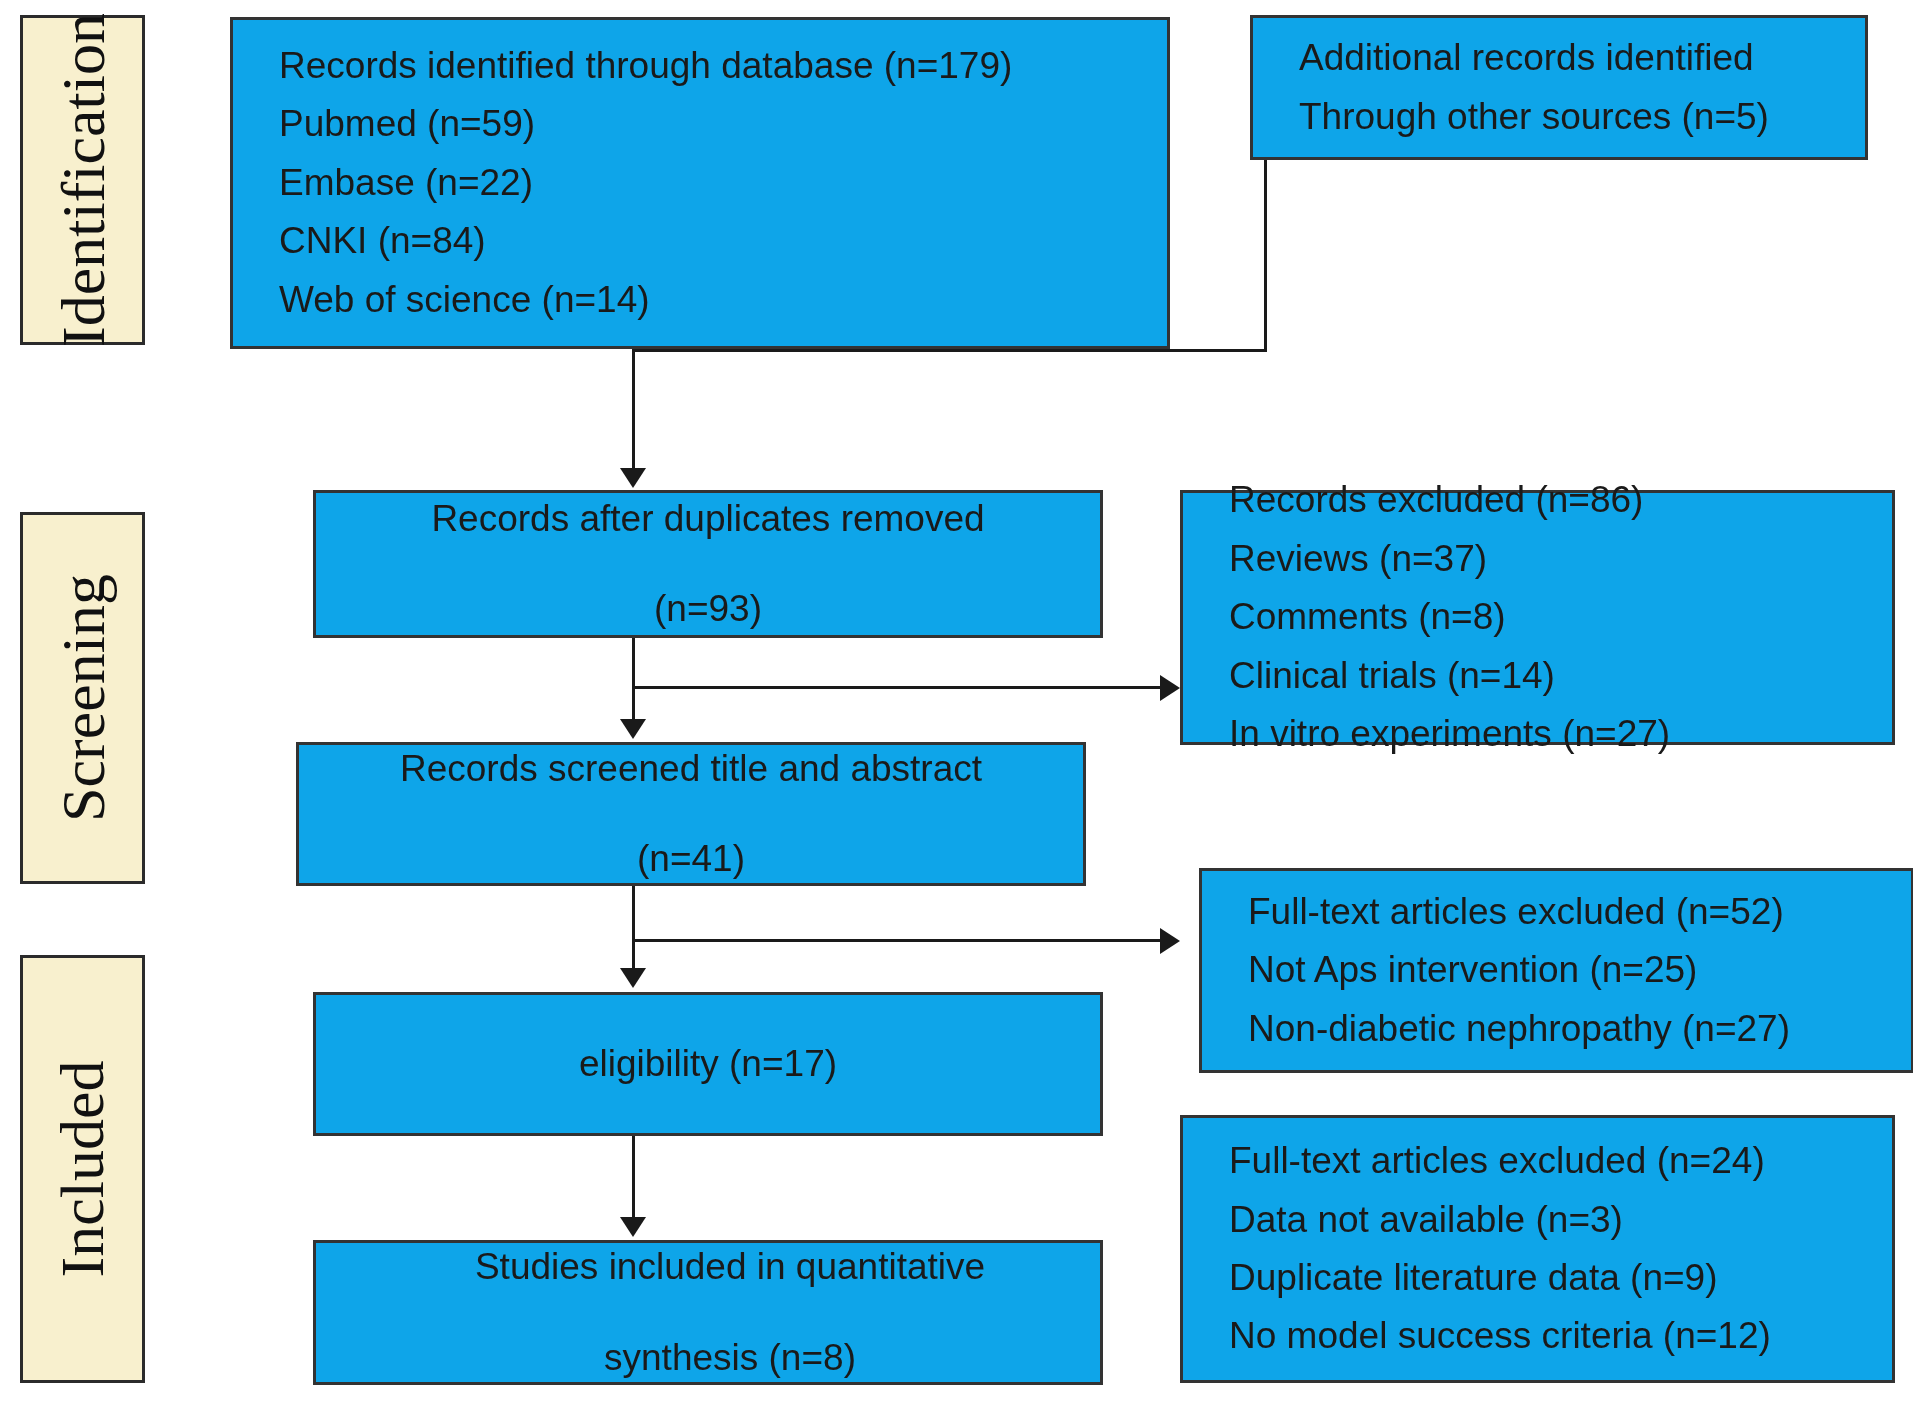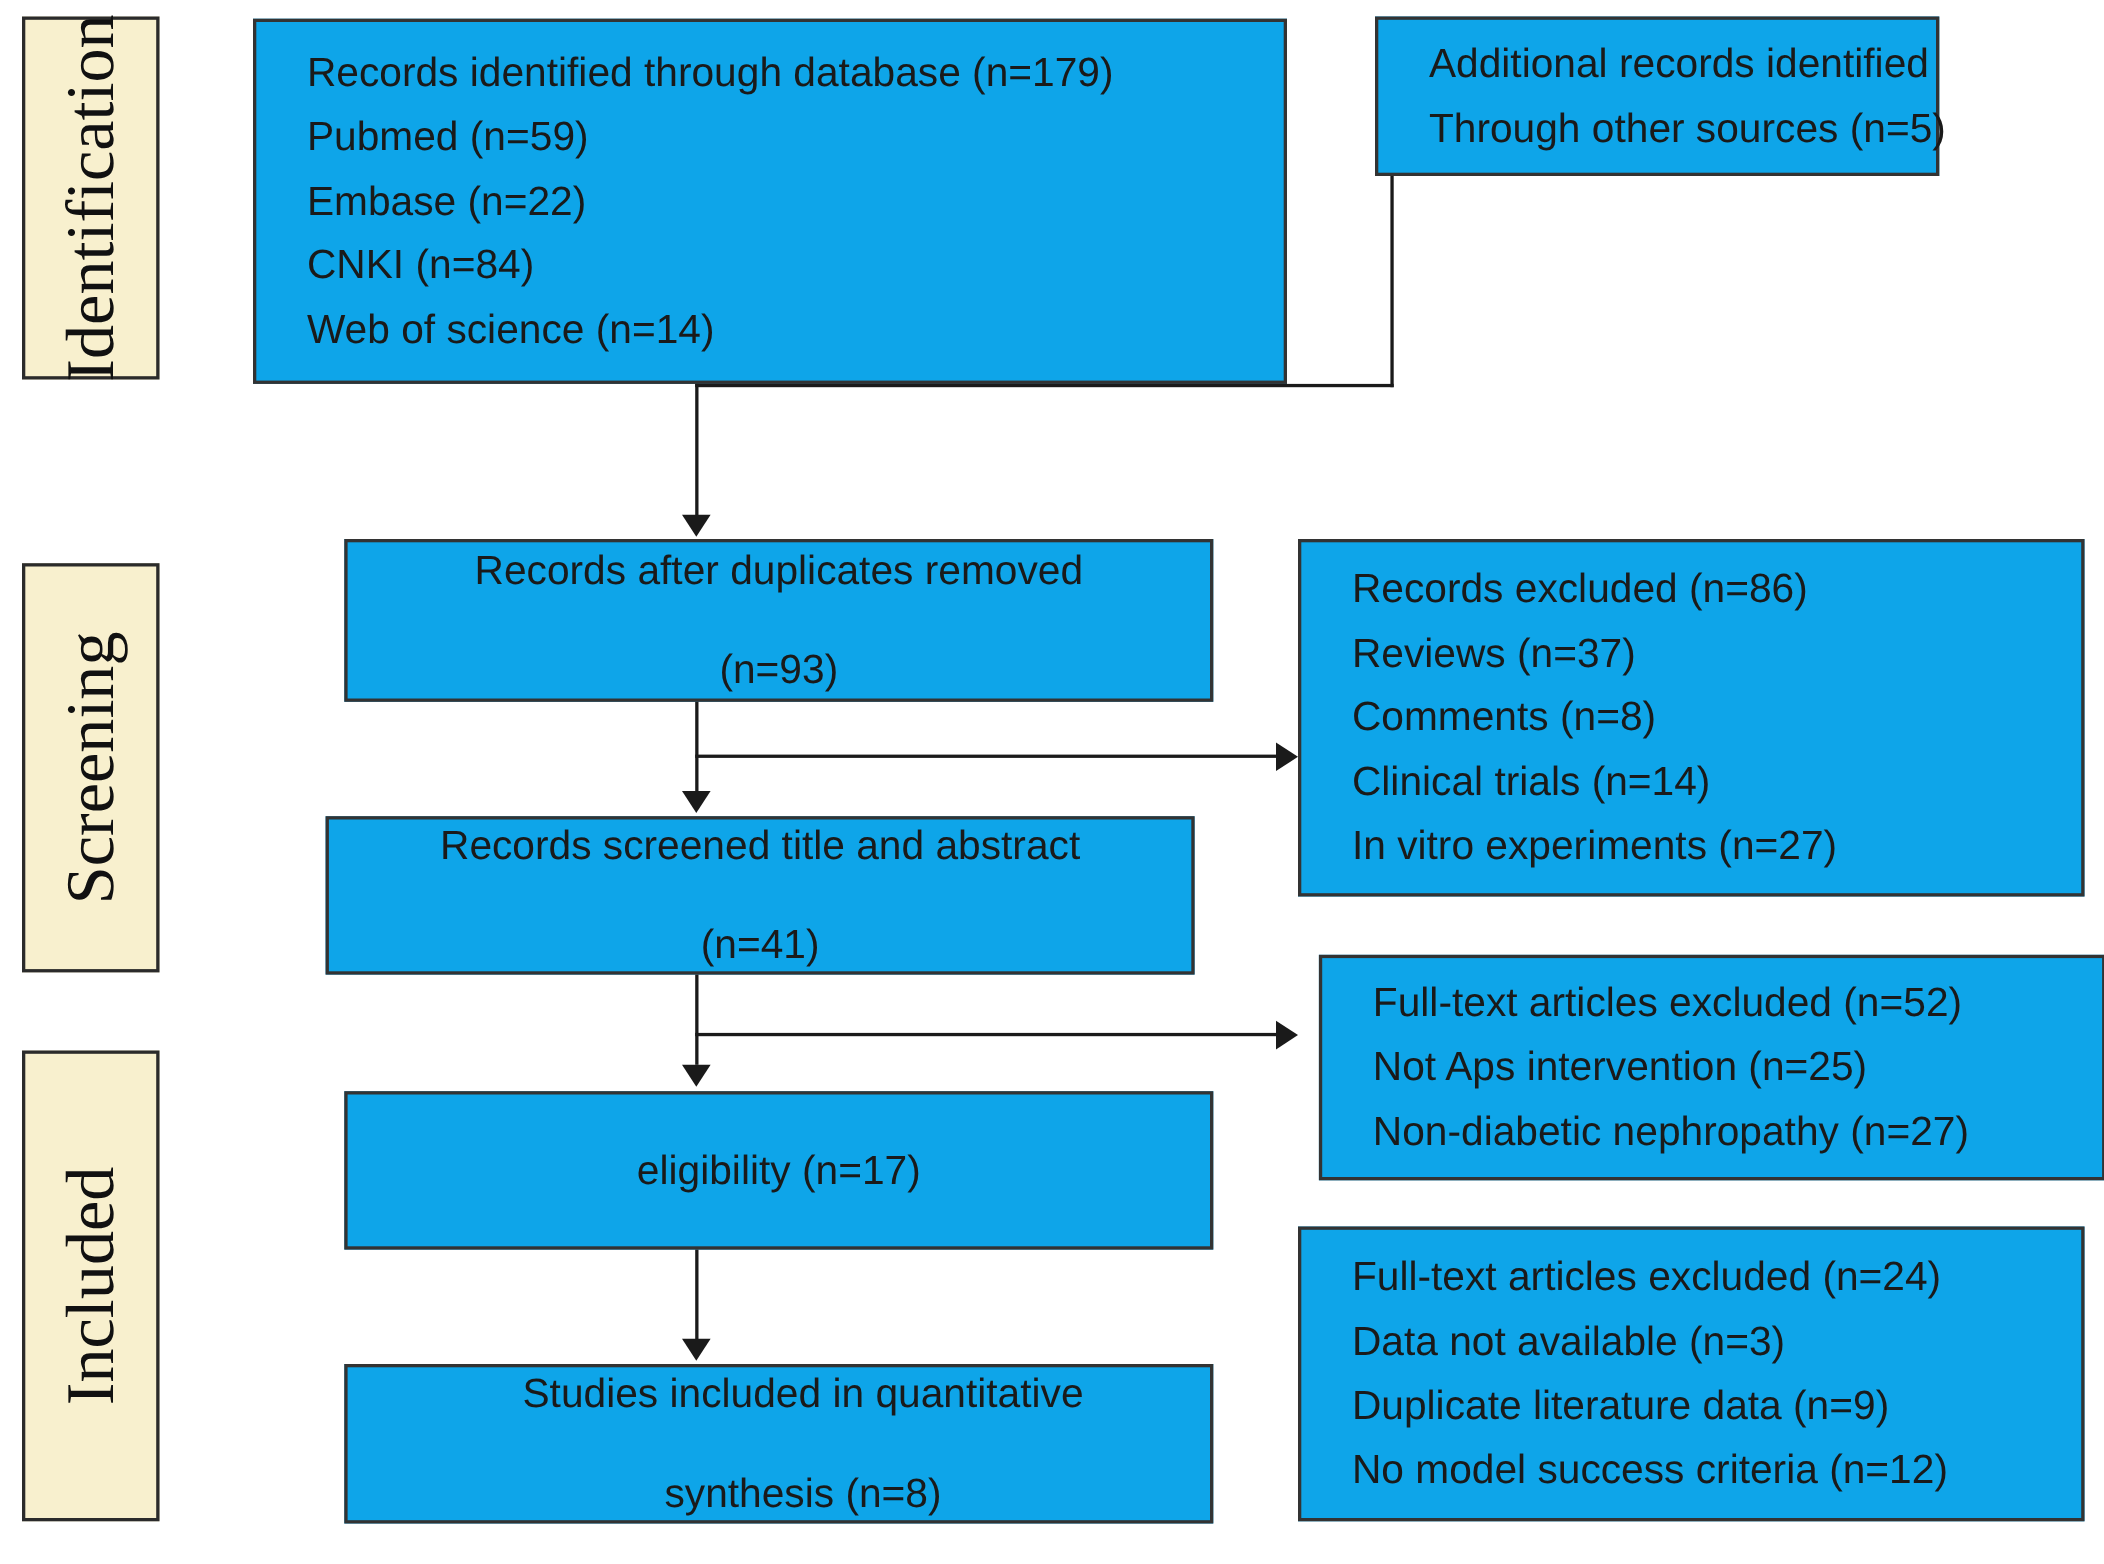--- a/index.html
+++ b/index.html
@@ -107,31 +107,31 @@
   </div>
 
   <div class="box left-align" style="left:230px; top:17px; width:940px; height:332px;">
     <div class="line">Records identified through database (n=179)</div>
     <div class="line">Pubmed (n=59)</div>
     <div class="line">Embase (n=22)</div>
     <div class="line">CNKI (n=84)</div>
     <div class="line">Web of science (n=14)</div>
   </div>
 
-  <div class="box left-align" style="left:1250px; top:15px; width:513px; height:145px;">
+  <div class="box left-align" style="left:1250px; top:15px; width:618px; height:145px;">
     <div class="line">Additional records identified</div>
     <div class="line">Through other sources (n=5)</div>
   </div>
 
   <div class="box center-align" style="left:313px; top:490px; width:790px; height:148px;">
     <div class="line">Records after duplicates removed</div>
     <div class="line">(n=93)</div>
   </div>
 
-  <div class="box left-align" style="left:1180px; top:490px; width:715px; height:325px;">
+  <div class="box left-align" style="left:1180px; top:490px; width:715px; height:255px;">
     <div class="line">Records excluded (n=86)</div>
     <div class="line">Reviews (n=37)</div>
     <div class="line">Comments (n=8)</div>
     <div class="line">Clinical trials (n=14)</div>
     <div class="line">In vitro experiments (n=27)</div>
   </div>
 
   <div class="box center-align" style="left:296px; top:742px; width:790px; height:144px;">
     <div class="line">Records screened title and abstract</div>
     <div class="line">(n=41)</div>

